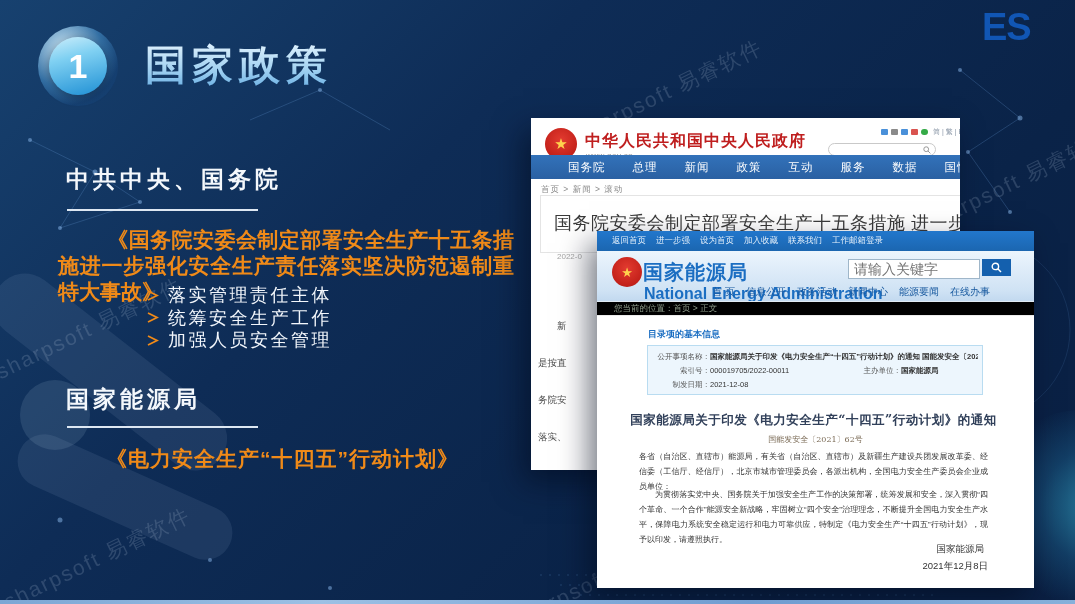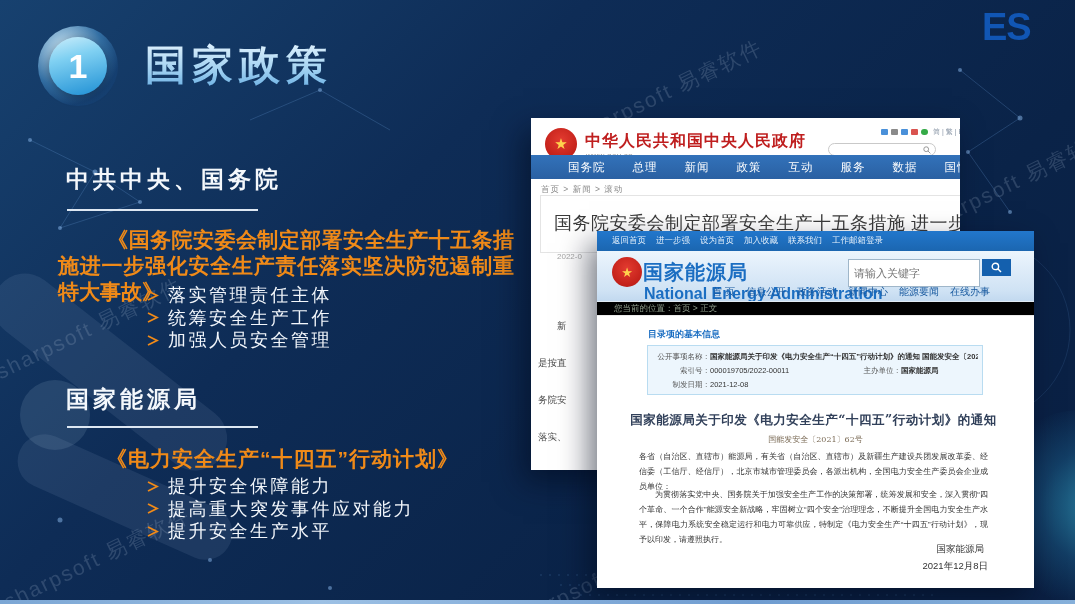--- a/index.html
+++ b/index.html
@@ -72,22 +72,22 @@
     color:#4c4c4c;white-space:pre;overflow:hidden;}
   
   .nea-topbar{position:absolute;left:0;top:0;width:437px;height:20px;display:flex;align-items:center;
     gap:10px;padding-left:15px;box-sizing:border-box;background:linear-gradient(180deg,#2277cc,#1b66b0);}
   .nea-topbar span{font-size:8.5px;color:#e4f0fb;white-space:nowrap;}
   .nea-band{position:absolute;left:0;top:20px;width:437px;height:50px;
     background:linear-gradient(180deg,#ecf5fd 0%,#cfe2f4 80%,#c2d9ef 100%);}
   .nea-emblem{position:absolute;left:15px;top:6px;width:30px;height:30px;font-size:13px;}
   .nea-name{position:absolute;left:46px;top:8px;font-size:20px;font-weight:bold;color:#1b6ec2;letter-spacing:1px;}
   .nea-en{position:absolute;left:47px;top:34px;font-size:16px;font-weight:bold;color:#1b6ec2;}
-  .nea-search-input{position:absolute;left:251px;top:8px;width:132px;height:28px;border:1px solid #9fb6c9;
-    font-size:11px;padding:0 5px;color:#333;box-sizing:border-box;background:#fff;font-family:"Liberation Sans",sans-serif;}
+  .nea-search-input{position:absolute;left:251px;top:8px;width:132px;height:20px;border:1px solid #9fb6c9;
+    font-size:14px;padding:0 5px;color:#333;box-sizing:border-box;background:#fff;font-family:"Liberation Sans",sans-serif;}
   .nea-search-btn{position:absolute;left:385px;top:8px;width:29px;height:17px;background:#1460ae;border:0;
     display:flex;align-items:center;justify-content:center;cursor:pointer;}
   .nea-nav{position:absolute;right:44px;top:34px;display:flex;gap:11px;}
   .nea-nav span{font-size:10px;font-weight:normal;color:#17589e;white-space:nowrap;}
   .nea-bc{position:absolute;left:0;top:70px;width:437px;height:15px;background:#000000;
     border-top:1px solid #dfe9f2;border-bottom:1px solid #ececec;display:flex;align-items:center;
     padding-left:17px;box-sizing:border-box;}
   .nea-bc span{font-size:8.5px;color:#8e9c8a;}
   .nea-content{position:absolute;left:0;top:86px;width:437px;height:271px;background:#fff;}
   .nea-info-title{position:absolute;left:51px;top:11px;font-size:9px;font-weight:bold;color:#1b6ec2;}
@@ -175,40 +175,20 @@
       <svg width="13" height="13">
           <path d="M2 2 L11 6.5 L2 11" fill="none" stroke="#f08a18" stroke-width="1.8"></path>
         </svg>
       <span>加强人员安全管理</span>
     </div>
   </div>
 
   <div class="sec-heading" style="left:66px;top:384px;">国家能源局</div>
   <div class="sec-line" style="left:67px;top:426px;"></div>
   <div class="hl" id="hl2">《电力安全生产“十四五”行动计划》</div>
-  <div class="bullets" id="bullets2">
-    <div class="bullet">
-      <svg width="13" height="13">
-          <path d="M2 2 L11 6.5 L2 11" fill="none" stroke="#f08a18" stroke-width="1.8"></path>
-        </svg>
-      <span>提升安全保障能力</span>
-    </div>
-    <div class="bullet">
-      <svg width="13" height="13">
-          <path d="M2 2 L11 6.5 L2 11" fill="none" stroke="#f08a18" stroke-width="1.8"></path>
-        </svg>
-      <span>提高重大突发事件应对能力</span>
-    </div>
-    <div class="bullet">
-      <svg width="13" height="13">
-          <path d="M2 2 L11 6.5 L2 11" fill="none" stroke="#f08a18" stroke-width="1.8"></path>
-        </svg>
-      <span>提升安全生产水平</span>
-    </div>
-  </div>
 
   <div class="shot" id="shot-gov">
     <div class="emblem gov-emblem">★</div>
     <div class="gov-title">中华人民共和国中央人民政府</div>
     <div class="gov-url">www.gov.cn</div>
     <div class="gov-iconrow">
       <span class="gico" style="background:#4a90d9;"></span>
       <span class="gico" style="background:#8a8a8a;"></span>
       <span class="gico" style="background:#4a90d9;"></span>
       <span class="gico" style="background:#d9534f;"></span>

